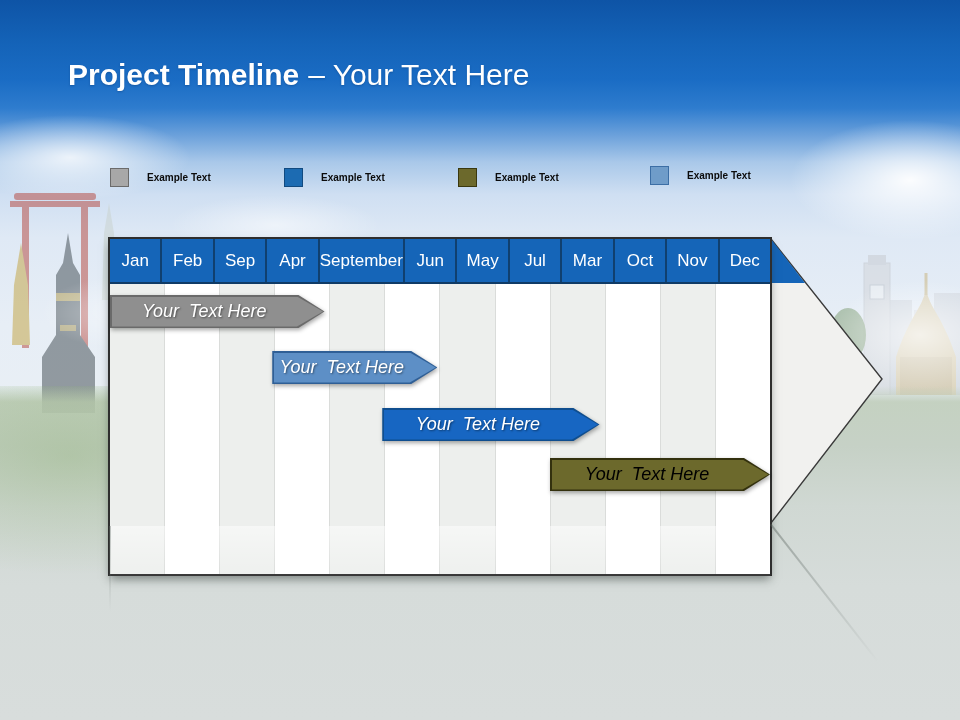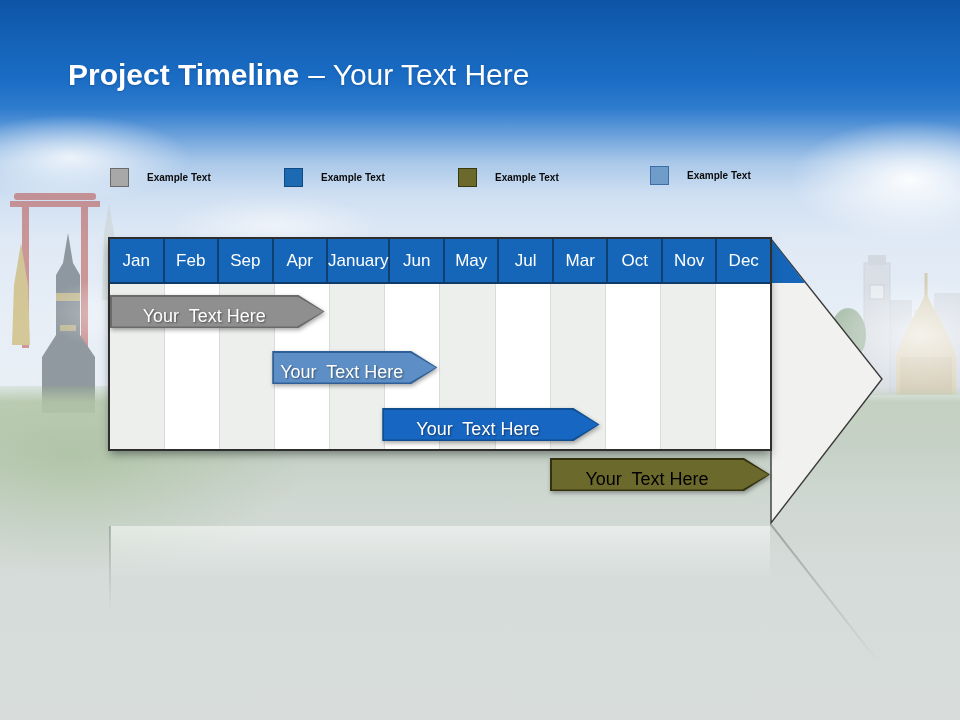--- a/index.html
+++ b/index.html
@@ -40,21 +40,21 @@
   .title-rest{font-weight:400; margin-left:9px;}
   
   .legend-item{position:absolute; top:168px; display:flex; align-items:center; gap:18px;}
   .li1{left:110px;} .li2{left:284px;} .li3{left:458px;} .li4{left:650px; top:166px;}
   .legend-swatch{width:19px; height:19px; border:1px solid #666; flex:0 0 auto;}
   .legend-label{font-size:10px; font-weight:bold; color:#0b0b0b; white-space:nowrap;}
   
   .arrow-svg{position:absolute; left:770px; top:236px; overflow:visible;}
   
   .ttable{
-    position:absolute; left:108px; top:237px; width:664px; height:214px;
+    position:absolute; left:108px; top:237px; width:664px; height:339px;
     border:2px solid #2E2E2E; background:#fff;
     box-shadow:0 5px 9px -2px rgba(40,50,45,.55);
   }
   .mrow{height:45px; display:flex; border-bottom:2px solid #0F3B66; background:#1565B8;}
   .mcell{
     flex:1 1 0; display:flex; align-items:center; justify-content:center;
     color:#fff; font-size:17px; border-right:2px solid #10406F;
   }
   .mcell:last-child{border-right:none;}
   .tbody{position:absolute; left:0; right:0; top:45px; bottom:0; display:flex;}
@@ -64,21 +64,21 @@
   
   .tasks-layer{position:absolute; left:0; right:0; top:45px; bottom:0;}
   .task{position:absolute; height:33px;}
   .task-shape{
     position:absolute; inset:0;
     clip-path:polygon(0 0, calc(100% - 26px) 0, 100% 50%, calc(100% - 26px) 100%, 0 100%);
   }
   .task-fill{
     position:absolute; top:1.5px; left:1.5px; right:1.5px; bottom:1.5px;
     clip-path:polygon(0 0, calc(100% - 26px) 0, 100% 50%, calc(100% - 26px) 100%, 0 100%);
-    display:flex; align-items:flex-end; justify-content:center; padding-right:26px;
+    display:flex; align-items:center; justify-content:center; padding-right:26px;font-style:italic;
   }
   .task-label{font-size:18px; white-space:pre;}
   
   .refl-glow{position:absolute; left:110px; top:526px; width:660px; height:55px;
     background:linear-gradient(180deg, rgba(255,255,255,.5), rgba(255,255,255,0));}
   .refl-edge-left{position:absolute; left:109px; top:526px; width:2px; height:85px;
     background:linear-gradient(180deg, rgba(100,110,105,.4), rgba(100,110,105,0));}
   .refl-diag{position:absolute; left:770px; top:525px; width:2px; height:175px;
     background:linear-gradient(180deg, rgba(90,100,95,.45), rgba(90,100,95,0));
     transform:rotate(-38deg); transform-origin:top left;}
@@ -148,21 +148,21 @@
     <polygon points="1,3 112,143 1,287" fill="#F1F1EF" stroke="#3A3A3A" stroke-width="1.4" style="fill: rgb(241, 241, 239);"></polygon>
     <polygon points="1,3 35,47 1,47" fill="#1565B8" style="fill: rgb(21, 101, 184);"></polygon>
   </svg>
 
   <div class="ttable">
     <div class="mrow" style="background-color: rgb(21, 101, 184);">
       <div class="mcell">Jan</div>
       <div class="mcell">Feb</div>
       <div class="mcell">Sep</div>
       <div class="mcell">Apr</div>
-      <div class="mcell">January</div>
+      <div class="mcell">September</div>
       <div class="mcell">Jun</div>
       <div class="mcell">May</div>
       <div class="mcell">Jul</div>
       <div class="mcell">Mar</div>
       <div class="mcell">Oct</div>
       <div class="mcell">Nov</div>
       <div class="mcell">Dec</div>
     </div>
     <div class="tbody">
       <div class="tcol"></div>

